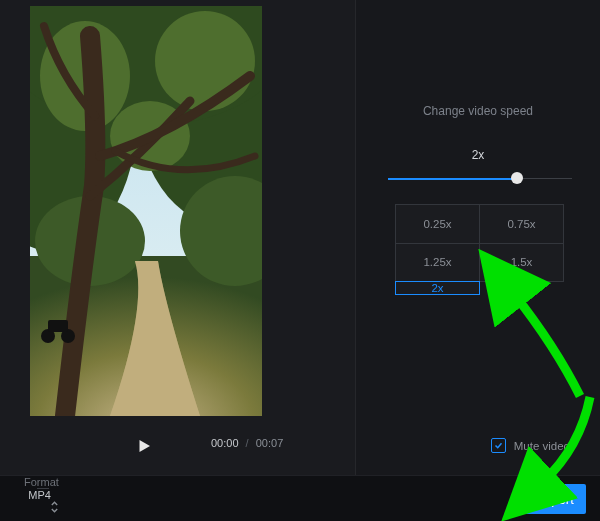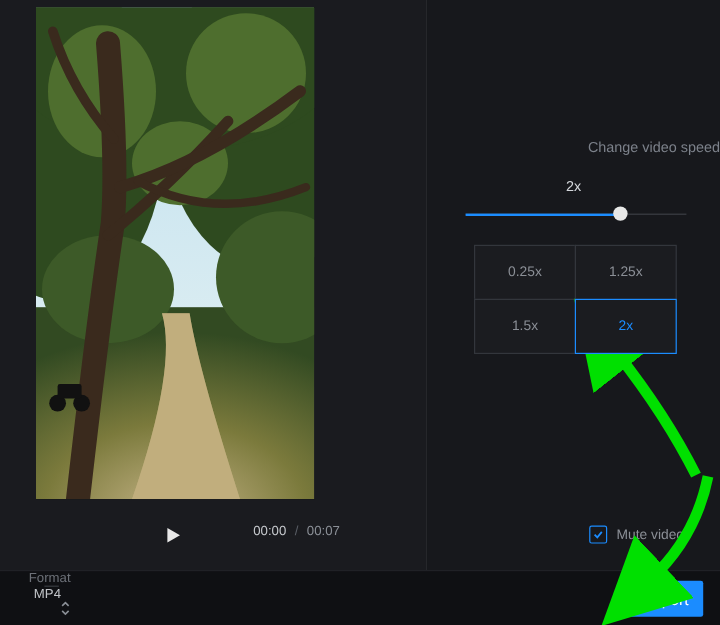--- a/index.html
+++ b/index.html
@@ -13,21 +13,21 @@
   .play-icon svg{width:18px;height:18px;display:block;}
   .time-wrap{position:absolute;left:185px;top:437px;font-size:11px;color:#8a8f96;padding-left:26px;}
   .time-wrap .t-cur{color:#c5c8cc;}
   .time-wrap .t-sep{margin:0 4px;color:#5a5f66;}
 
   
   .vdiv{position:absolute;left:355px;top:0;width:1px;height:475px;background:#26272b;}
 
   
   .speed-pane{position:absolute;left:356px;top:0;width:244px;height:475px;background:#17181c;}
-  .sp-title{position:absolute;top:116px;left:0;width:100%;text-align:right;font-size:12px;color:#7c818a;}
+  .sp-title{position:absolute;top:104px;left:0;width:100%;text-align:center;font-size:12px;color:#7c818a;}
   .sp-value{position:absolute;top:148px;left:0;width:100%;text-align:center;font-size:12px;color:#d4d7db;}
   .slider{position:absolute;top:172px;left:32px;width:184px;height:14px;}
   .slider .track{position:absolute;top:6px;left:0;width:100%;height:1px;background:#3c3f45;}
   .slider .fill{position:absolute;top:6px;left:0;height:2px;background:#1b8cff;}
   .slider .thumb{position:absolute;top:0;width:12px;height:12px;border-radius:50%;background:#e8e8e8;margin-left:-6px;}
 
   .grid{position:absolute;top:205px;left:40px;width:168px;height:90px;display:grid;grid-template-columns:repeat(2,1fr);grid-template-rows:repeat(2,1fr);}
   .grid .cell{border:1px solid #33363c;margin:-1px 0 0 -1px;display:flex;align-items:center;justify-content:center;font-size:11.5px;color:#8b8f96;background:#1b1c20;cursor:pointer;}
   .grid .cell.sel{border:1px solid #1b8cff;color:#1b8cff;position:relative;z-index:2;}
 
@@ -125,20 +125,21 @@
 
     <div class="slider">
       <div class="track"></div>
       <div class="fill" style="width: 70%;"></div>
       <div class="thumb" style="left: 70%;"></div>
     </div>
 
     <div class="grid">
 
     <div class="cell">0.25x</div>
+        <div class="cell">0.75x</div>
         <div class="cell">1.25x</div>
         <div class="cell">1.5x</div>
         <div class="cell sel">2x</div>
       </div>
 
     <div class="mute-row">
       <span class="chk">
         <svg viewBox="0 0 12 12">
             <path d="M2 6 L5 9 L10 3"></path>
           </svg>

